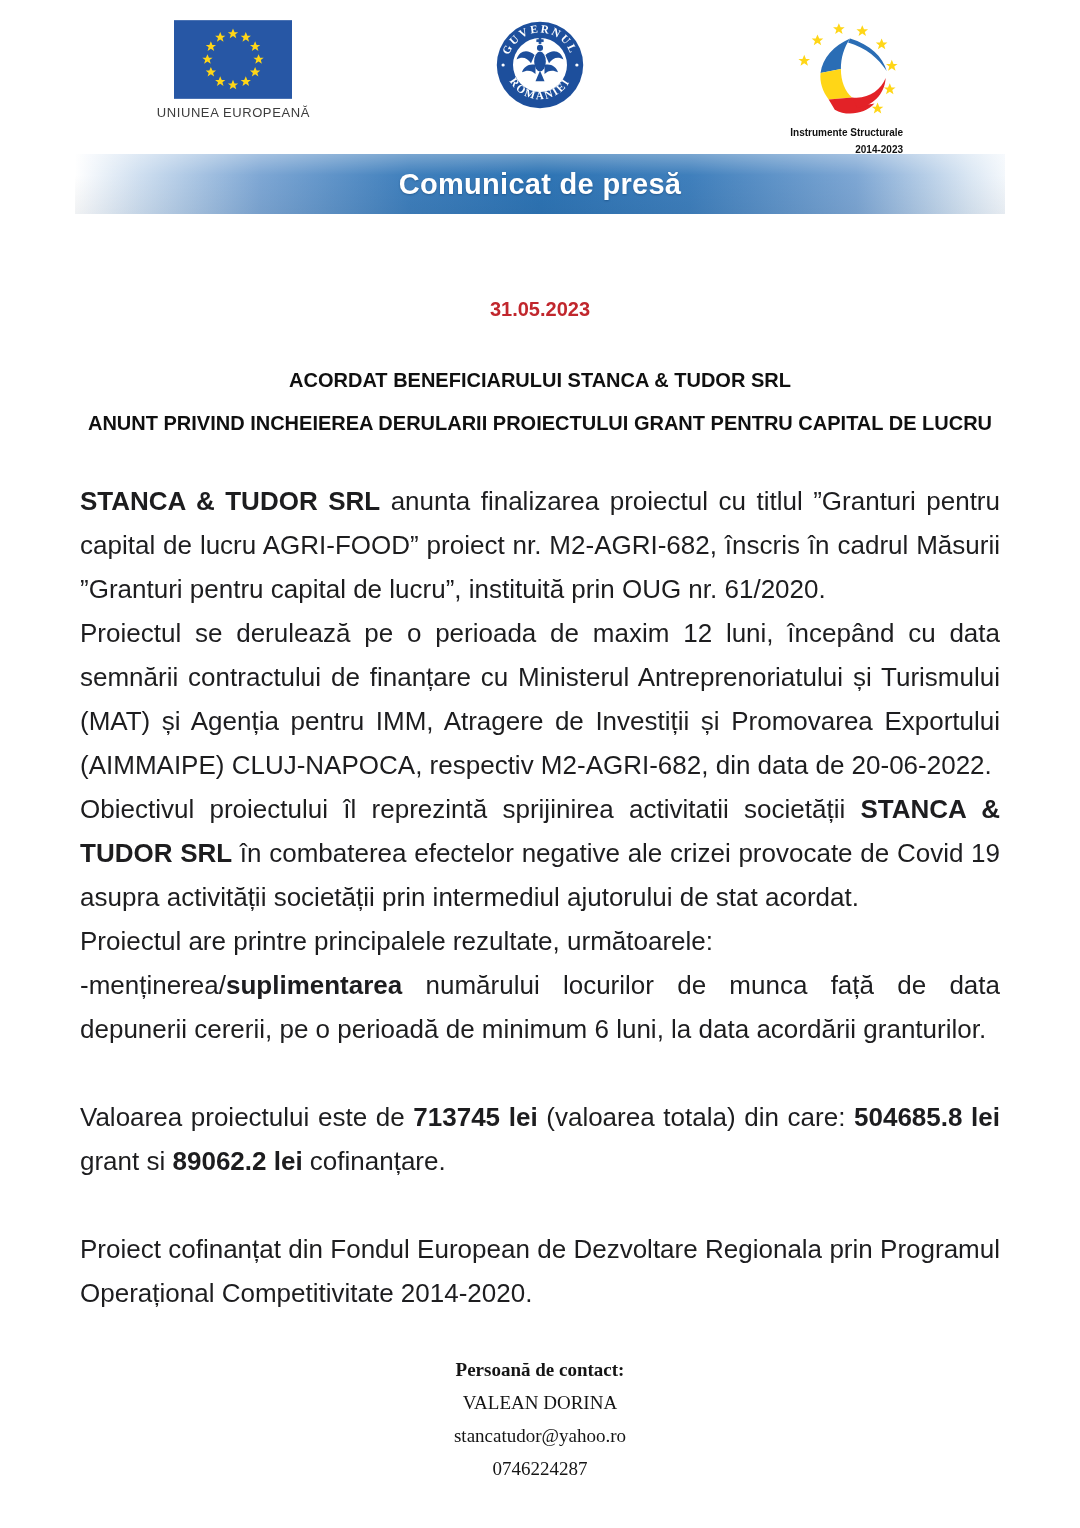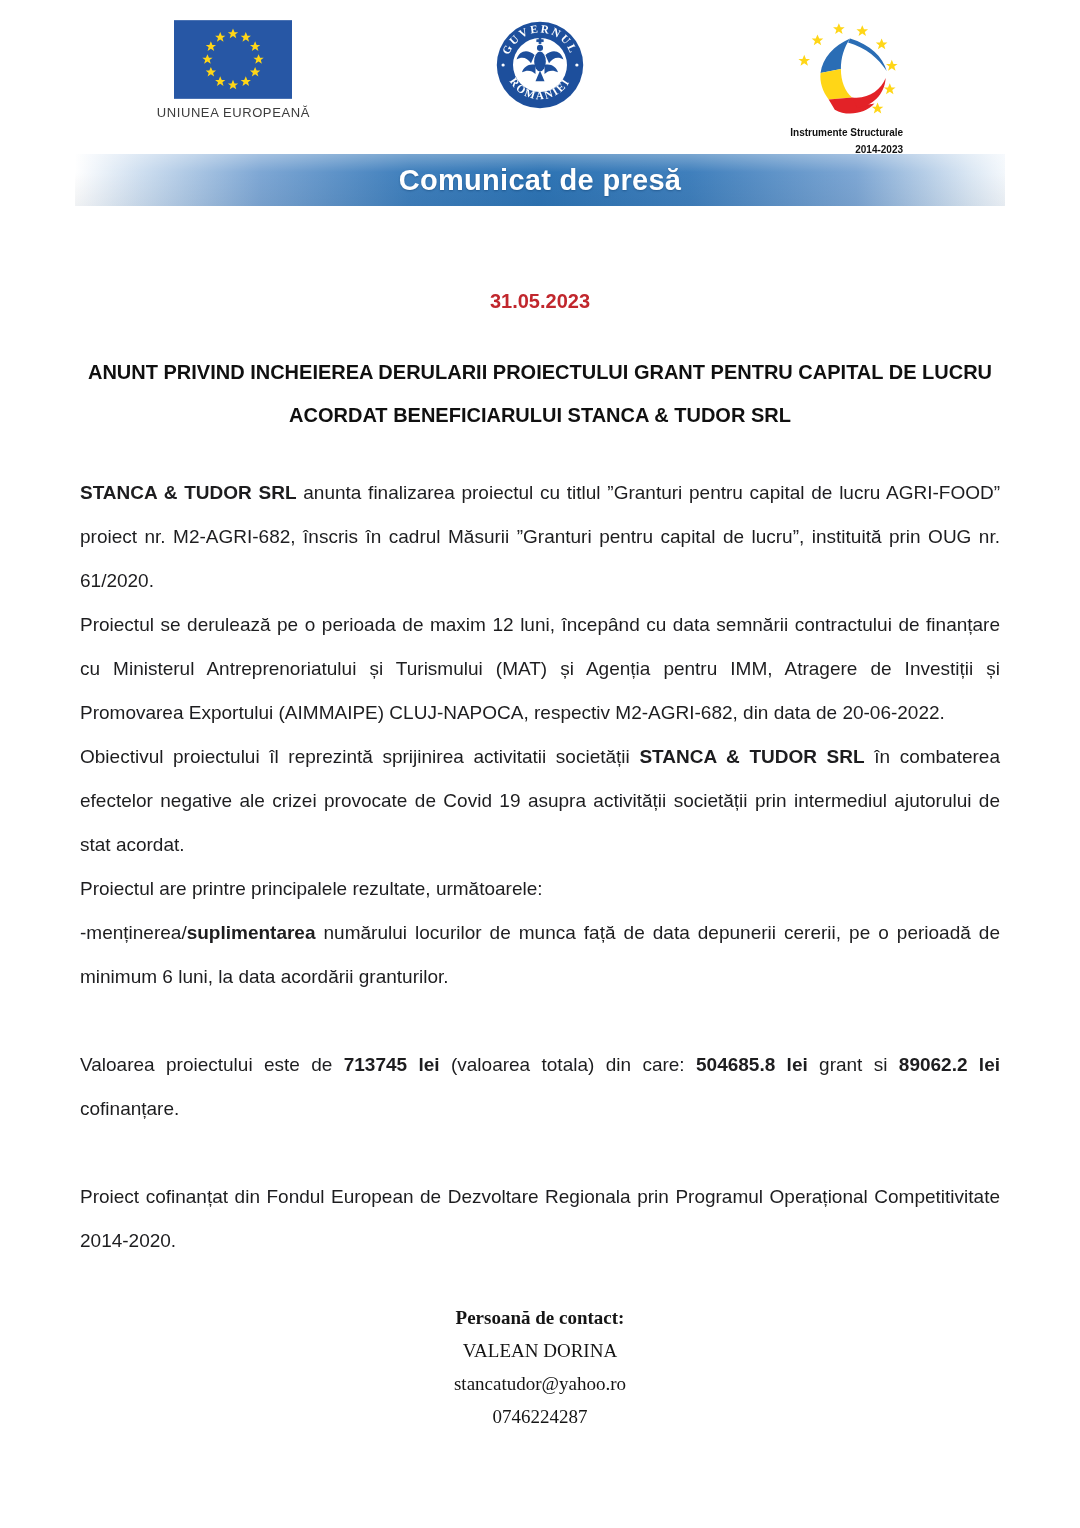--- a/index.html
+++ b/index.html
@@ -25,21 +25,21 @@
     margin-top:6px;
     font-size:13px; letter-spacing:0.6px; color:#3c3c3c;
     font-family:"Liberation Sans", sans-serif;
   }
   .is-caption {
     font-weight:bold; font-size:10px; color:#111; line-height:17px; text-align:right;
   }
   
   .banner {
     margin:4px 75px 0 75px;
-    height:52px;
+    height:60px;
     display:flex; align-items:center; justify-content:center;
     background:
       linear-gradient(180deg, rgba(255,255,255,0.30) 0%, rgba(255,255,255,0.00) 35%, rgba(0,30,60,0.06) 100%),
       linear-gradient(90deg, #ffffff 0%, #cfdff0 7%, #7ea7d4 20%, #3f7fbc 36%, #2e74b4 50%, #3f7fbc 66%, #7ea7d4 84%, #d9e6f3 96%, #f4f8fc 100%);
   }
   .banner-title {
     color:#ffffff; font-size:29px; font-weight:bold;
     text-shadow:0 1px 2px rgba(0,40,80,0.35);
     letter-spacing:0.3px;
   }
@@ -48,21 +48,21 @@
   .date-text { color:#c1272d; font-weight:bold; font-size:20px; }
   
   .doc-title {
     margin:38px 80px 0 80px;
     text-align:center; font-weight:bold; font-size:20px;
     line-height:43px; color:#101010;
   }
   
   .body-text { margin:34px 80px 0 80px; }
   .body-text p {
-    font-size:19px; line-height:44px;
+    font-size:26px; line-height:44px;
     text-align:justify; color:#1d1d1f;
   }
   .body-text p.gap { margin-top:44px; }
   b { font-weight:bold; }
   
   .contact { margin-top:38px; text-align:center; font-size:19px; line-height:33px; color:#151515;font-family:Liberation Serif, serif; }
   .contact .label { font-weight:bold; }
 </style>
 </head>
 <body>
@@ -152,22 +152,22 @@
 
   <div class="banner">
     <span class="banner-title">Comunicat de presă</span>
   </div>
 
   <div class="date-row">
     <span class="date-text">31.05.2023</span>
   </div>
 
   <div class="doc-title">
+    <div>ACORDAT BENEFICIARULUI STANCA &amp; TUDOR SRL</div>
     <div>ANUNT PRIVIND INCHEIEREA DERULARII PROIECTULUI GRANT PENTRU CAPITAL DE LUCRU</div>
-    <div>ACORDAT BENEFICIARULUI STANCA &amp; TUDOR SRL</div>
   </div>
 
   <div class="body-text">
     <p><b>STANCA &amp; TUDOR SRL</b><span> anunta finalizarea proiectul cu titlul ”Granturi pentru capital de lucru AGRI-FOOD” proiect  nr. M2-AGRI-682,  înscris în cadrul Măsurii ”Granturi pentru capital de lucru”, instituită prin OUG nr. 61/2020.</span></p>
 
     <p>Proiectul se derulează pe o perioada de maxim 12 luni, începând cu data semnării contractului de finanțare cu Ministerul Antreprenoriatului și Turismului (MAT) și Agenția pentru IMM, Atragere de Investiții și Promovarea Exportului (AIMMAIPE) CLUJ-NAPOCA, respectiv  M2-AGRI-682, din data de 20-06-2022.</p>
 
     <p><span>Obiectivul proiectului îl reprezintă sprijinirea activitatii societății </span><b>STANCA &amp; TUDOR SRL</b><span> în combaterea efectelor negative ale crizei provocate de Covid 19 asupra activității societății prin intermediul ajutorului de stat acordat.</span></p>
 
     <p>Proiectul are printre principalele rezultate, următoarele:</p>

